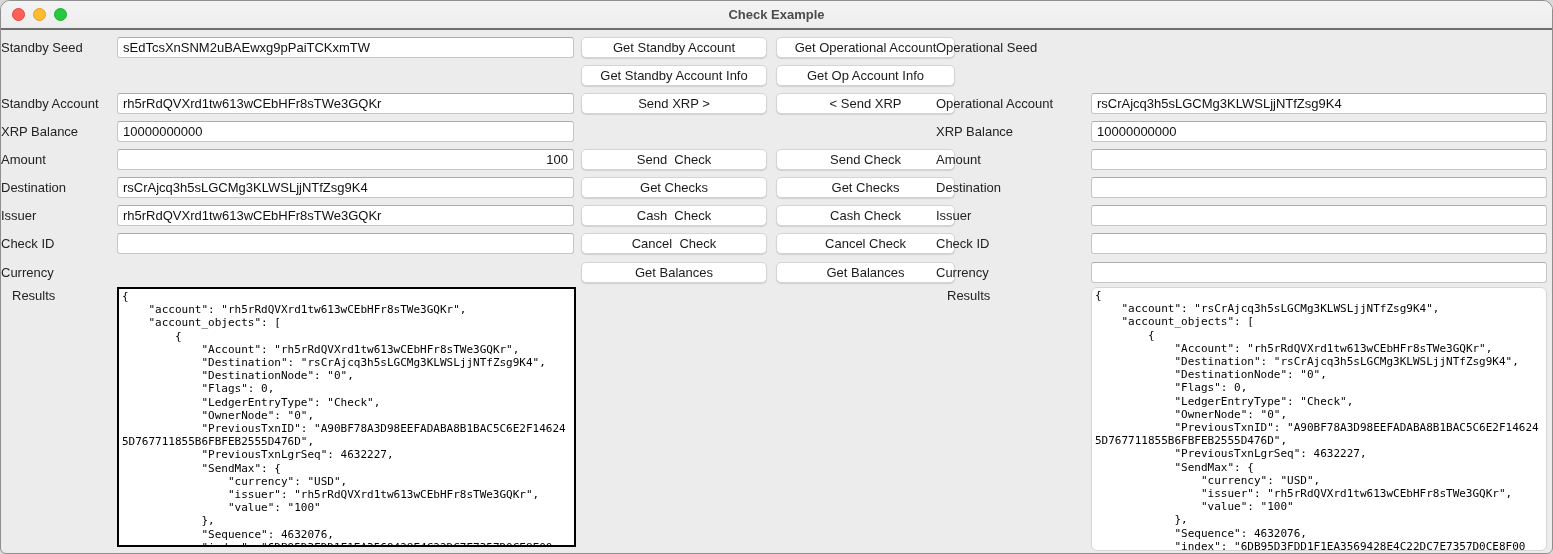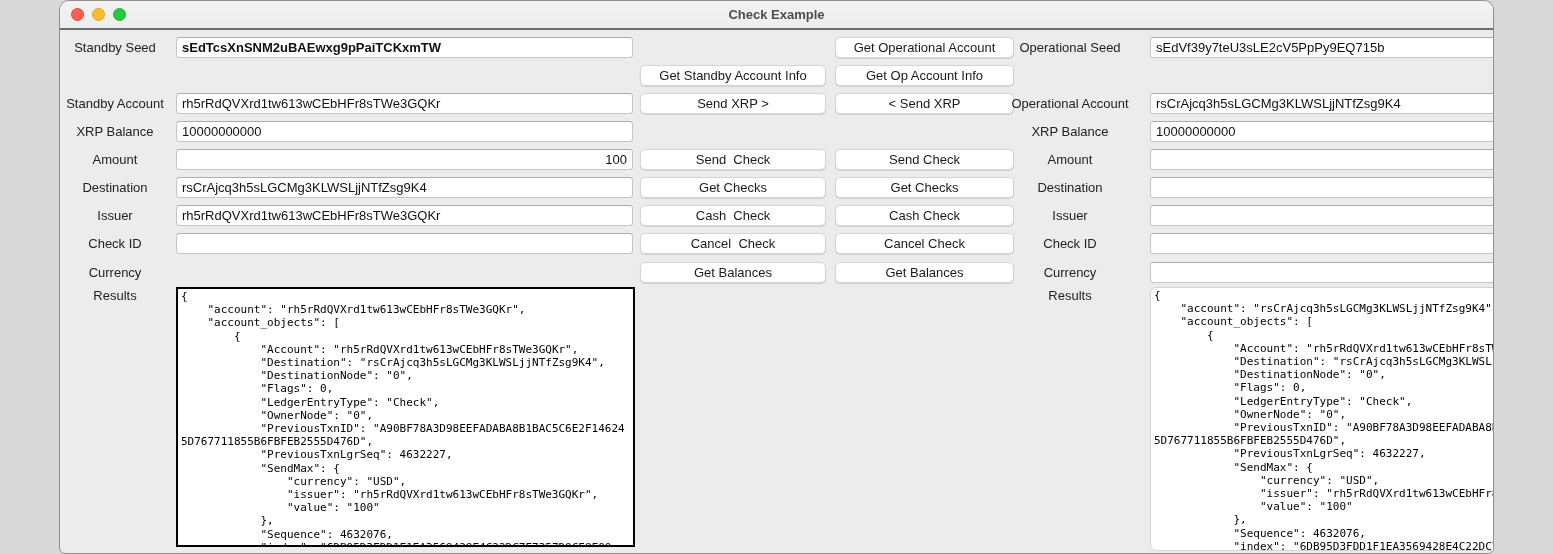--- a/index.html
+++ b/index.html
@@ -1,18 +1,18 @@
 <!DOCTYPE html>
 <html><head>
 <meta charset="utf-8">
 <style>
   * { margin:0; padding:0; box-sizing:border-box; }
   html,body { background:#d8d8d8; font-family:"Liberation Sans","DejaVu Sans",sans-serif; }
   .window {
-    position:relative; width:1435px; height:554px; margin:0 auto;
+    position:relative; width:1553px; height:554px; margin:0 auto;
     background:#ececec; border:1px solid #8f8f8f;
     border-radius:10px 10px 6px 6px; overflow:hidden;
   }
   .titlebar {
     position:absolute; top:0; left:0; right:0; height:29px;
     background:linear-gradient(#f3f3f3,#ededed);
     border-bottom:2px solid #6e6e6e;
   }
   .title {
     position:absolute; left:0; right:0; top:0; height:27px; line-height:27px;
@@ -21,21 +21,21 @@
   .traffic { position:absolute; left:11px; top:7px; display:flex; gap:8px; }
   .tl { width:13px; height:13px; border-radius:50%; display:inline-block; }
   .tl.red    { background:#ff5f57; border:1px solid #e0443e; }
   .tl.yellow { background:#febc2e; border:1px solid #dea123; }
   .tl.green  { background:#28c840; border:1px solid #1dad2b; }
 
   .content { position:absolute; top:31px; left:0; right:0; bottom:0; }
 
   .lbl {
     position:absolute; height:21px; line-height:21px;
-    font-size:13px; color:#232323; text-align:center; white-space:nowrap;
+    font-size:13px; color:#232323; text-align:left; white-space:nowrap;
   }
   .lbl-l { left:0;    width:110px; }
   .lbl-r { left:935px; width:150px; }
 
   .inp {
     position:absolute; height:21px; font-size:13px; color:#111;
     background:#fff; border:1px solid #c6c6c6; border-top-color:#adadad;
     border-radius:3px; padding:0 5px; outline:none;
     font-family:"Liberation Sans","DejaVu Sans",sans-serif;
   }
@@ -61,39 +61,39 @@
   }
   .results-r {
     left:1090px; width:456px; height:264px;
     border:1px solid #d6d6d6; border-radius:6px;
   }
   .results-box pre {
     font-family:"DejaVu Sans Mono","Liberation Mono",monospace;
     font-size:11px; line-height:13.2px; color:#000;
     white-space:pre-wrap; word-break:break-all; padding:1px 3px;
   }
-  .lbl-results { top:255px; line-height:17px; }
+  .lbl-results { top:255px; line-height:17px;padding-left:11px; }
 </style>
 </head>
 <body>
 
 <div class="window">
   <div class="titlebar">
     <div class="traffic">
       <span class="tl red"></span>
       <span class="tl yellow"></span>
       <span class="tl green"></span>
     </div>
     <div class="title">Check Example</div>
   </div>
 
   <div class="content">
 
     <div class="lbl lbl-l" style="top:5px">Standby Seed</div>
-    <input class="inp inp-l" style="top: 5px; font-weight: bold;" value="sEdTcsXnSNM2uBAEwxg9pPaiTCKxmTW">
+    <input class="inp inp-l" style="top: 5px;" value="sEdTcsXnSNM2uBAEwxg9pPaiTCKxmTW">
 
     <div class="lbl lbl-l" style="top:61px">Standby Account</div>
     <input class="inp inp-l" style="top: 61px;" value="rh5rRdQVXrd1tw613wCEbHFr8sTWe3GQKr">
 
     <div class="lbl lbl-l" style="top:89px">XRP Balance</div>
     <input class="inp inp-l" style="top: 89px;" value="10000000000">
 
     <div class="lbl lbl-l" style="top:117px">Amount</div>
     <input class="inp inp-l" style="top: 117px; text-align: right;" value="100">
 
@@ -124,39 +124,39 @@
             "PreviousTxnLgrSeq": 4632227,
             "SendMax": {
                 "currency": "USD",
                 "issuer": "rh5rRdQVXrd1tw613wCEbHFr8sTWe3GQKr",
                 "value": "100"
             },
             "Sequence": 4632076,
             "index": "6DB95D3FDD1F1EA3569428E4C22DC7E7357D0CE8F00</pre>
     </div>
 
+    <div class="btn btn-1" style="top:5px">Get Standby Account</div>
     <div class="btn btn-1" style="top:33px">Get Standby Account Info</div>
     <div class="btn btn-1" style="top:61px">Send XRP &gt;</div>
     <div class="btn btn-1" style="top:117px">Send  Check</div>
     <div class="btn btn-1" style="top:145px">Get Checks</div>
     <div class="btn btn-1" style="top:173px">Cash  Check</div>
     <div class="btn btn-1" style="top:201px">Cancel  Check</div>
     <div class="btn btn-1" style="top:230px">Get Balances</div>
 
     <div class="btn btn-2" style="top:5px">Get Operational Account</div>
     <div class="btn btn-2" style="top:33px">Get Op Account Info</div>
     <div class="btn btn-2" style="top:61px">&lt; Send XRP</div>
     <div class="btn btn-2" style="top:117px">Send Check</div>
     <div class="btn btn-2" style="top:145px">Get Checks</div>
     <div class="btn btn-2" style="top:173px">Cash Check</div>
     <div class="btn btn-2" style="top:201px">Cancel Check</div>
     <div class="btn btn-2" style="top:230px">Get Balances</div>
 
     <div class="lbl lbl-r" style="top:5px">Operational Seed</div>
-    <input class="inp inp-r" style="top: 5px;" value="sEdVf39y7teU3sLE2cV5PpPy9EQ715b">
 
     <div class="lbl lbl-r" style="top:61px">Operational Account</div>
     <input class="inp inp-r" style="top: 61px;" value="rsCrAjcq3h5sLGCMg3KLWSLjjNTfZsg9K4">
 
     <div class="lbl lbl-r" style="top:89px">XRP Balance</div>
     <input class="inp inp-r" style="top: 89px;" value="10000000000">
 
     <div class="lbl lbl-r" style="top:117px">Amount</div>
     <input class="inp inp-r" style="top: 117px;" value="">
 

